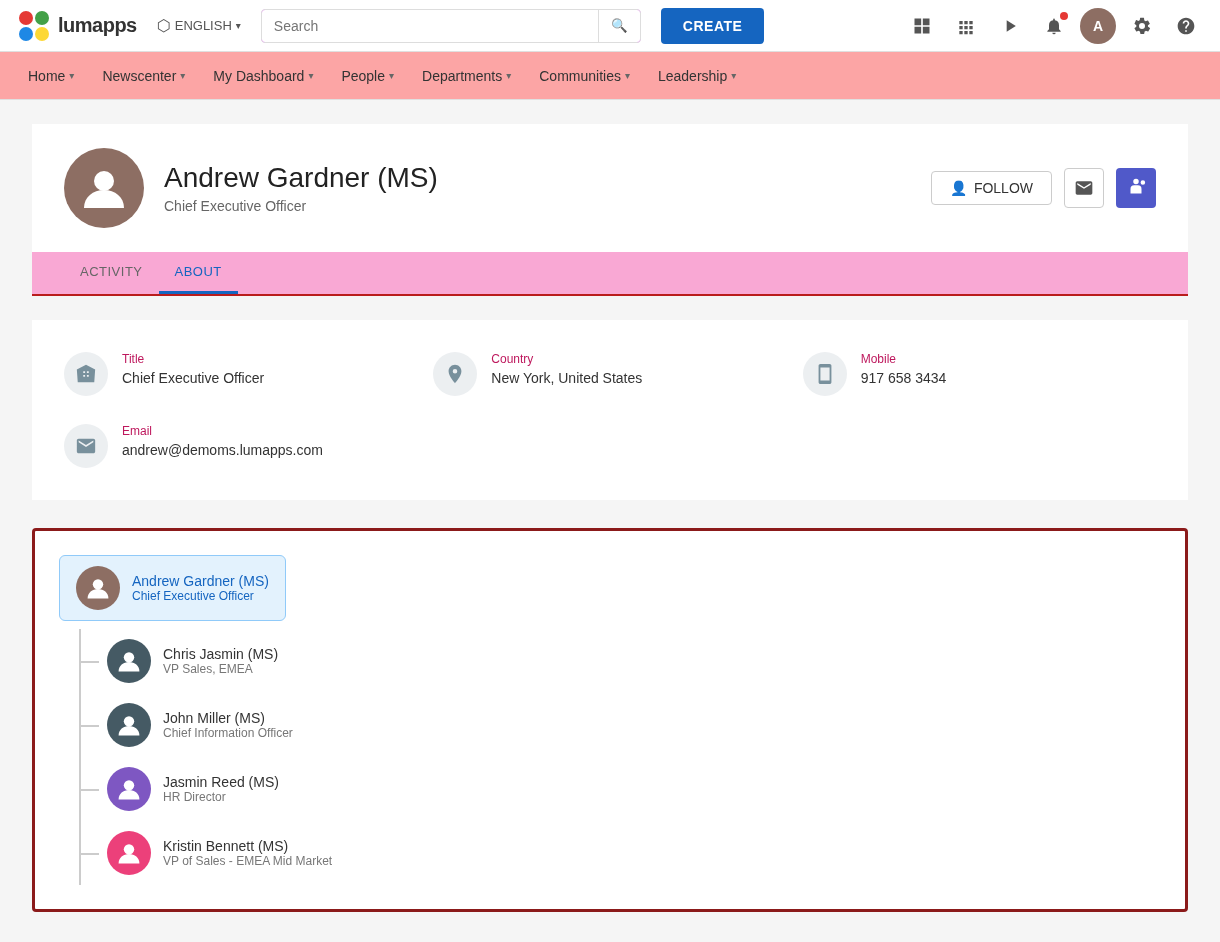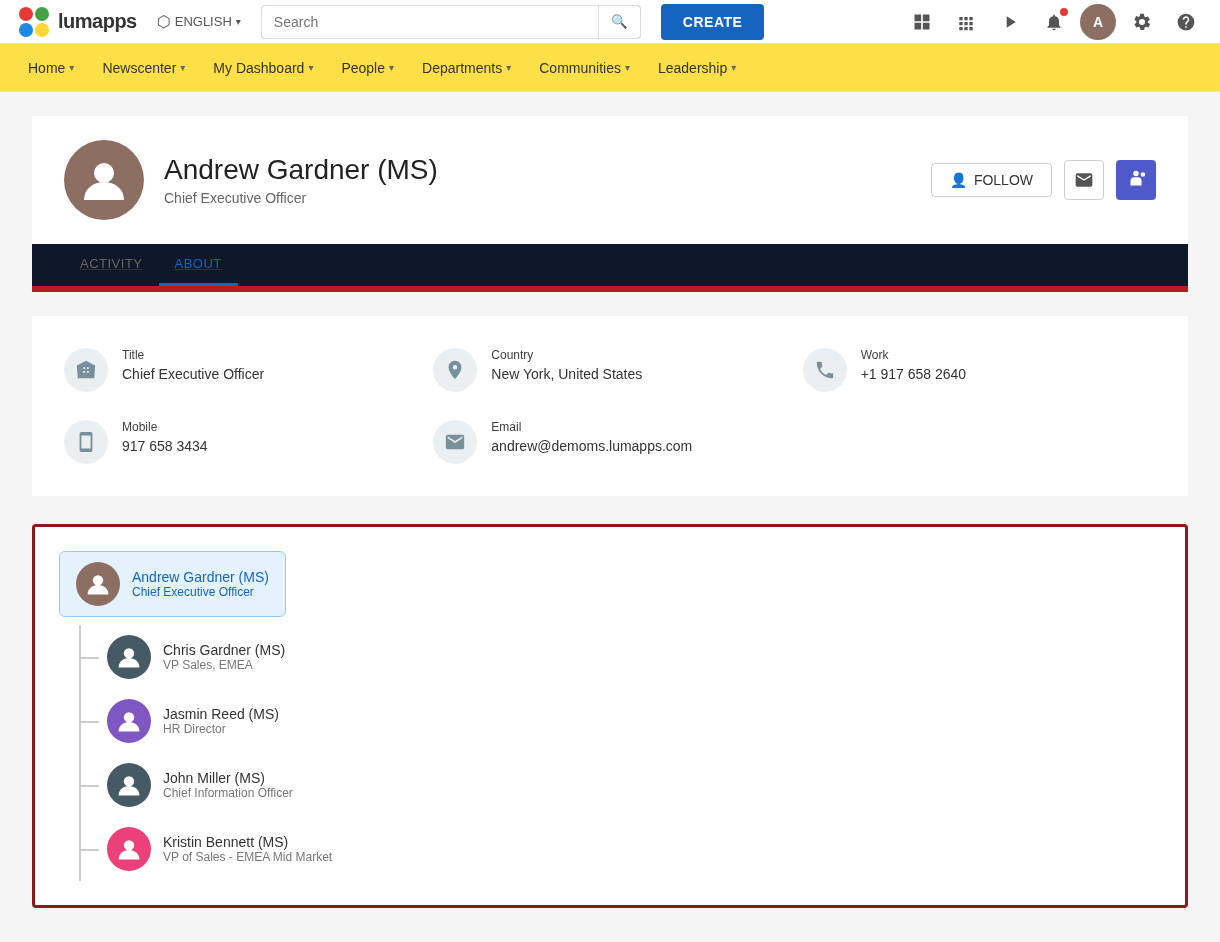--- a/index.html
+++ b/index.html
@@ -4,21 +4,21 @@
   <style>
     * { box-sizing: border-box; margin: 0; padding: 0; }
     body { font-family: 'Segoe UI', Arial, sans-serif; background: #f5f5f5; color: #333; font-size: 14px; }
 
     
     .topbar {
       display: flex;
       align-items: center;
       background: #fff;
       padding: 0 16px;
-      height: 44px;
+      height: 52px;
       border-bottom: 1px solid #e0e0e0;
       gap: 12px;
     }
     .logo {
       display: flex;
       align-items: center;
       gap: 6px;
       margin-right: 8px;
     }
     .logo-icon {
@@ -114,21 +114,21 @@
       justify-content: center;
       color: #fff;
       font-size: 14px;
       font-weight: bold;
     }
 
     
     .navbar {
       display: flex;
       align-items: center;
-      background: #fde047;
+      background: #fca5a5;
       padding: 0 16px;
       height: 48px;
       border-bottom: 1px solid #e0e0e0;
       gap: 4px;
     }
     .nav-item {
       display: flex;
       align-items: center;
       gap: 4px;
       padding: 8px 12px;
@@ -212,24 +212,23 @@
     }
     .teams-btn {
       background: #5059c9;
       border: none;
     }
     .teams-btn svg { fill: #fff; }
 
     
     .tabs {
       display: flex;
-      background: #0f172a;
-      border-bottom: 6px solid #b91c1c;
+      background: #f9a8d4;
+      border-bottom: 2px solid #b91c1c;
       padding: 0 32px;
-      text-decoration: underline;
     }
     .tab {
       padding: 12px 16px;
       font-size: 13px;
       cursor: pointer;
       color: #666;
       letter-spacing: 0.5px;
       font-weight: 500;
       border-bottom: 3px solid transparent;
     }
@@ -261,21 +260,21 @@
       background: #eceff1;
       display: flex;
       align-items: center;
       justify-content: center;
       color: #78909c;
       font-size: 20px;
       flex-shrink: 0;
     }
     .info-content .label {
       font-size: 12px;
-      color: #404040;
+      color: #be185d;
       margin-bottom: 4px;
     }
     .info-content .value {
       font-size: 14px;
       color: #333;
     }
 
     
     .org-section {
       border: 3px solid #8b1a1a;
@@ -539,31 +538,20 @@
           <svg width="22" height="22" viewBox="0 0 24 24" fill="#78909c">
               <path d="M12 2C8.13 2 5 5.13 5 9c0 5.25 7 13 7 13s7-7.75 7-13c0-3.87-3.13-7-7-7zm0 9.5a2.5 2.5 0 010-5 2.5 2.5 0 010 5z"></path>
             </svg>
         </div>
         <div class="info-content">
           <div class="label">Country</div>
           <div class="value">New York, United States</div>
         </div>
       </div>
 
-      <div class="info-item">
-        <div class="info-icon">
-          <svg width="22" height="22" viewBox="0 0 24 24" fill="#78909c">
-              <path d="M6.6 10.8c1.4 2.8 3.8 5.1 6.6 6.6l2.2-2.2c.27-.27.67-.36 1.02-.24 1.12.37 2.33.57 3.57.57.55 0 1 .45 1 1V20c0 .55-.45 1-1 1-9.39 0-17-7.61-17-17 0-.55.45-1 1-1h3.5c.55 0 1 .45 1 1 0 1.25.2 2.45.57 3.57.11.35.03.74-.25 1.01L6.6 10.8z"></path>
-            </svg>
-        </div>
-        <div class="info-content">
-          <div class="label">Work</div>
-          <div class="value">+1 917 658 2640</div>
-        </div>
-      </div>
 
       <div class="info-item">
         <div class="info-icon">
           <svg width="22" height="22" viewBox="0 0 24 24" fill="#78909c">
               <path d="M17 1.01L7 1c-1.1 0-2 .9-2 2v18c0 1.1.9 2 2 2h10c1.1 0 2-.9 2-2V3c0-1.1-.9-1.99-2-1.99zM17 19H7V5h10v14z"></path>
             </svg>
         </div>
         <div class="info-content">
           <div class="label">Mobile</div>
           <div class="value">917 658 3434</div>
@@ -604,53 +592,53 @@
       <div class="org-children">
 
         <div class="org-child">
           <div class="org-child-avatar av-dark">
             <svg width="26" height="26" viewBox="0 0 50 50" fill="white">
                 <circle cx="25" cy="18" r="10"></circle>
                 <path d="M5 45c0-11 9-18 20-18s20 7 20 18z"></path>
               </svg>
           </div>
           <div class="org-child-info">
-            <div class="name">Chris Gardner (MS)</div>
+            <div class="name">Chris Jasmin (MS)</div>
             <div class="role">VP Sales, EMEA</div>
           </div>
         </div>
 
+
+        <div class="org-child">
+          <div class="org-child-avatar av-dark">
+            <svg width="26" height="26" viewBox="0 0 50 50" fill="white">
+                <circle cx="25" cy="18" r="10"></circle>
+                <path d="M5 45c0-11 9-18 20-18s20 7 20 18z"></path>
+              </svg>
+          </div>
+          <div class="org-child-info">
+            <div class="name">John Miller (MS)</div>
+            <div class="role">Chief Information Officer</div>
+          </div>
+        </div>
 
         <div class="org-child">
           <div class="org-child-avatar av-purple">
             <svg width="26" height="26" viewBox="0 0 50 50" fill="white">
                 <circle cx="25" cy="18" r="10"></circle>
                 <path d="M5 45c0-11 9-18 20-18s20 7 20 18z"></path>
               </svg>
           </div>
           <div class="org-child-info">
             <div class="name">Jasmin Reed (MS)</div>
             <div class="role">HR Director</div>
           </div>
         </div>
 
         <div class="org-child">
-          <div class="org-child-avatar av-dark">
-            <svg width="26" height="26" viewBox="0 0 50 50" fill="white">
-                <circle cx="25" cy="18" r="10"></circle>
-                <path d="M5 45c0-11 9-18 20-18s20 7 20 18z"></path>
-              </svg>
-          </div>
-          <div class="org-child-info">
-            <div class="name">John Miller (MS)</div>
-            <div class="role">Chief Information Officer</div>
-          </div>
-        </div>
-
-        <div class="org-child">
           <div class="org-child-avatar av-pink">
             <svg width="26" height="26" viewBox="0 0 50 50" fill="white">
                 <circle cx="25" cy="18" r="10"></circle>
                 <path d="M5 45c0-11 9-18 20-18s20 7 20 18z"></path>
               </svg>
           </div>
           <div class="org-child-info">
             <div class="name">Kristin Bennett (MS)</div>
             <div class="role">VP of Sales - EMEA Mid Market</div>
           </div>

